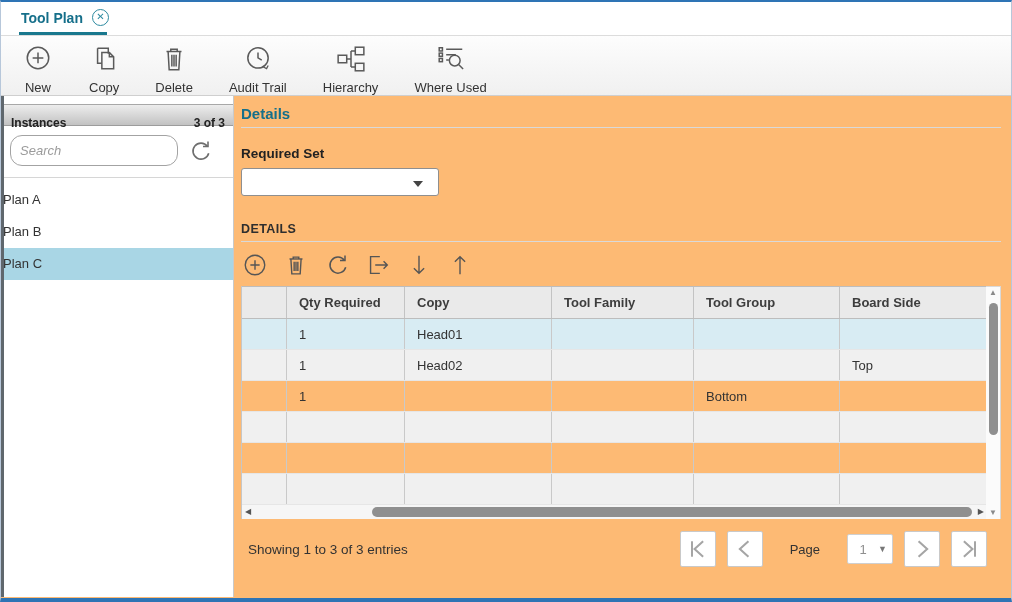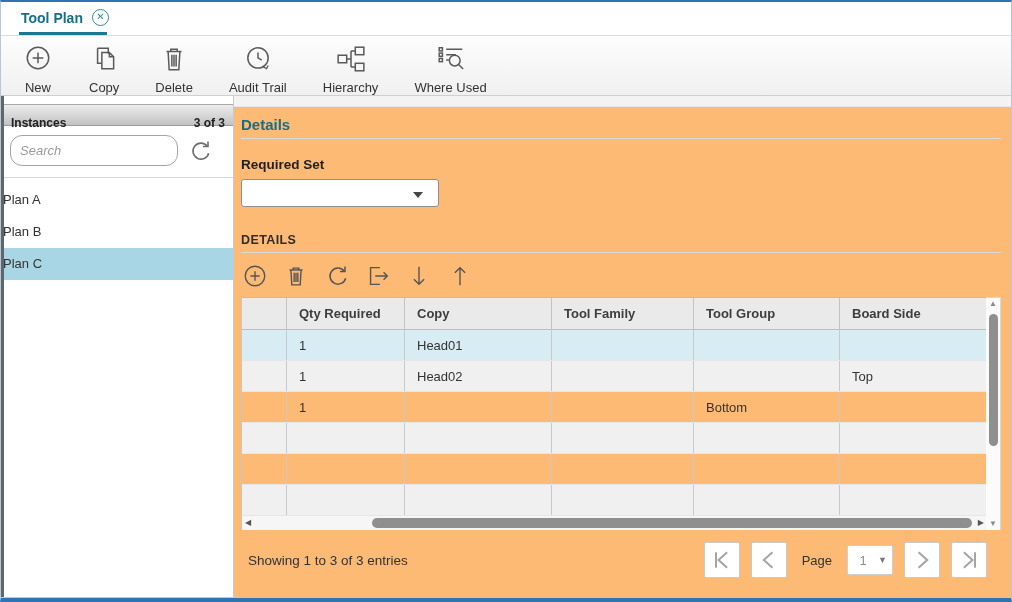--- a/index.html
+++ b/index.html
@@ -38,21 +38,21 @@
   .search-input { width:168px; height:31px; border:1px solid #a3a3a3; border-radius:12px;
     padding:0 9px; font-size:13px; color:#333; font-family:"Liberation Sans",sans-serif; outline:none; }
   .search-input::placeholder { font-style:italic; color:#9b9b9b; }
   .refresh-btn { margin-left:8px; width:28px; height:28px; display:flex; align-items:center; justify-content:center; cursor:pointer; }
   .refresh-btn svg { stroke:#6e6e6e; fill:none; stroke-width:1.6; }
   .inst-sep { border-bottom:1px solid #d6d6d6; margin-top:2px; }
   .inst-list { margin-top:6px; }
   .inst-item { height:32px; line-height:32px; padding-left:2px; font-size:13px; color:#333; cursor:pointer; }
   .inst-item.selected { background:#a9d6e5; }
   
-  .content { flex:1; display:flex; flex-direction:column; overflow:hidden; }
+  .content { flex:1; display:flex; overflow:hidden; }
   .content-top-strip { height:11px; background:#f3f3f3; border-bottom:1px solid #e7e7e7; }
   .content-inner { padding:0 10px 0 7px; }
   .details-heading { margin-top:9px; font-size:15px; font-weight:bold; color:#156f8a; }
   .hr { border-bottom:1px solid #d9d9d9; margin-top:5px; }
   .docset-label { margin-top:18px; font-size:13.5px; font-weight:bold; color:#222; }
   .dropdown { margin-top:7px; width:198px; height:28px; border:1px solid #8f8f8f; border-radius:3px;
     background:#fff; position:relative; cursor:pointer; }
   .dropdown .caret { position:absolute; right:15px; top:12px; width:0; height:0;
     border-left:5px solid transparent; border-right:5px solid transparent; border-top:6px solid #444; }
   .dropdown .val { position:absolute; left:8px; top:5px; font-size:13px; color:#333; }
@@ -84,21 +84,21 @@
     display:flex; align-items:center; justify-content:space-between; padding:0 3px; }
   .hscroll .arrow { font-size:8px; color:#555; line-height:10px; cursor:pointer; }
   .hthumb { position:absolute; left:130px; top:2px; width:600px; height:10px; background:#8f8f8f; border-radius:5px; cursor:grab; }
   
   .footer { display:flex; align-items:center; justify-content:space-between; margin-top:12px; padding-left:7px; }
   .showing { font-size:13.5px; color:#333; }
   .pager { display:flex; align-items:center; gap:11px; margin-right:14px; }
   .pg-btn { width:36px; height:36px; background:#fff; border:1px solid #c9c9c9; border-radius:2px;
     display:flex; align-items:center; justify-content:center; cursor:pointer; }
   .pg-btn svg { stroke:#a5a5a5; fill:none; stroke-width:2.4; }
-  .pg-label { font-size:13px; color:#333; margin:0 4px; }
+  .pg-label { font-size:13px; color:#333; margin:0 16px; }
   .pg-select { width:46px; height:30px; border:1px solid #cfcfcf; border-radius:2px; background:#fff;
     display:flex; align-items:center; cursor:pointer; }
   .pg-select .v { flex:1; text-align:center; font-size:13px; color:#8f8f8f; }
   .pg-select .c { font-size:9px; color:#777; margin-right:5px; }
 </style>
 </head>
 <body>
 
 <div class="window">
 

